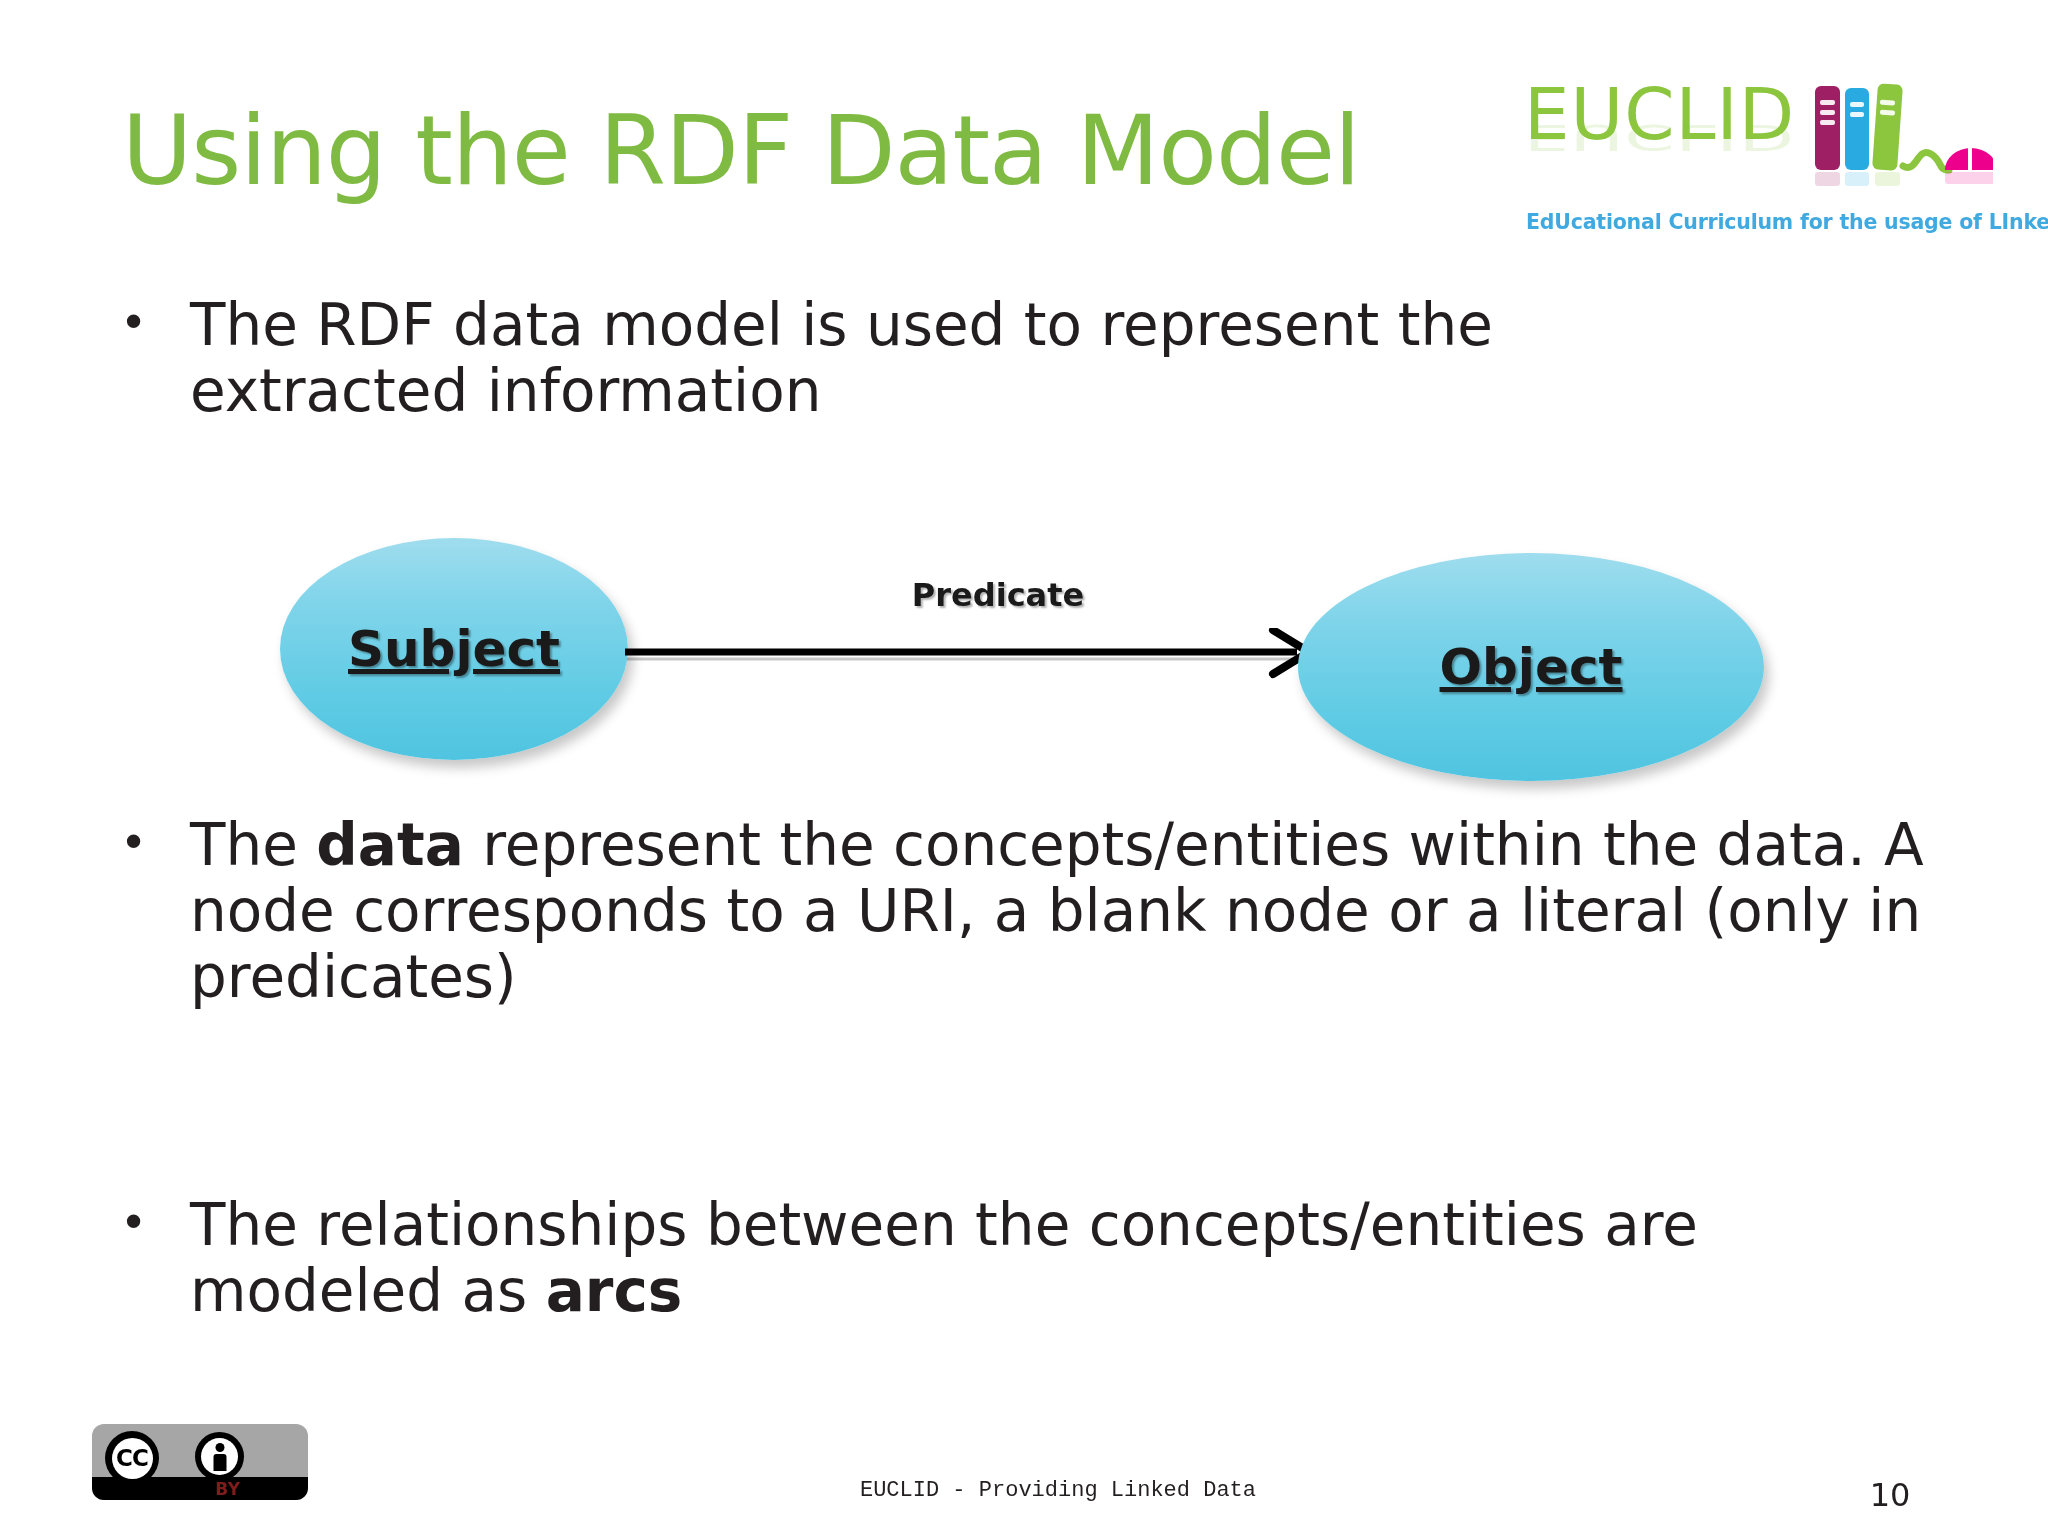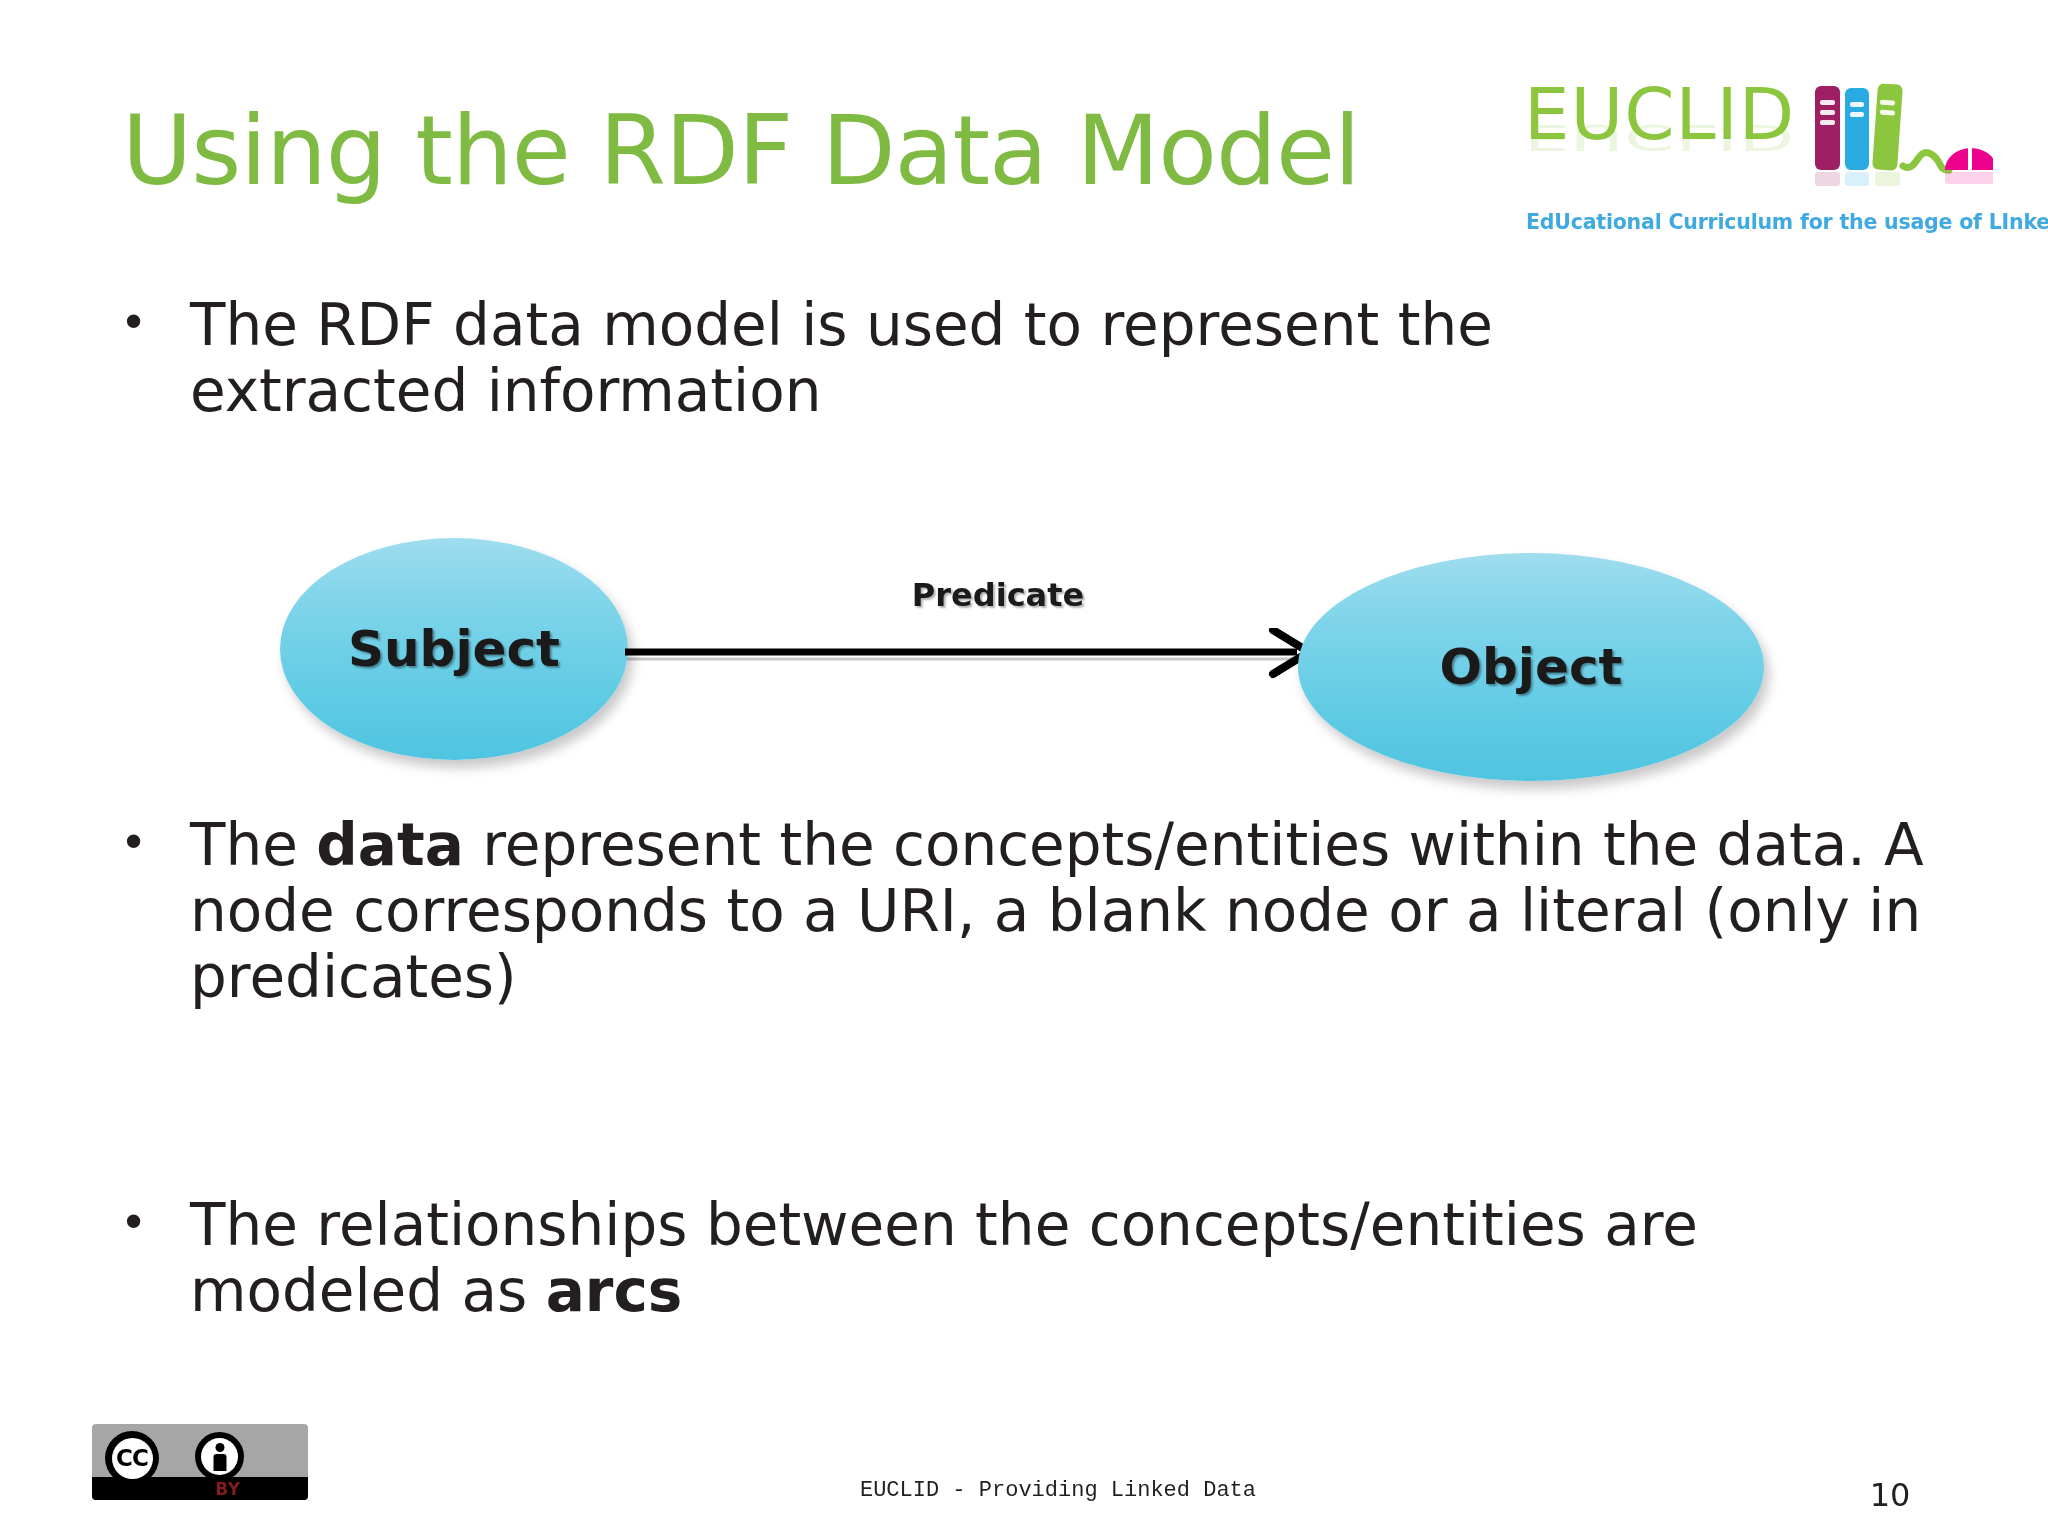--- a/index.html
+++ b/index.html
@@ -129,20 +129,21 @@
     align-items: center;
     justify-content: center;
   }
   .node-label {
     font-family: "DejaVu Sans", sans-serif;
     font-size: 50px;
     font-weight: 700;
     color: #1A1A1A;
     text-shadow: 2px 2px 2px rgba(0,0,0,0.35);
     letter-spacing: 0px;
+    text-decoration: underline;
   }
   #node-subject {
     left: 0px;
     top: 18px;
     width: 348px;
     height: 222px;
   }
   #node-object {
     left: 1018px;
     top: 33px;
@@ -170,21 +171,21 @@
   }
 
   
   #cc-badge {
     position: absolute;
     left: 92px;
     top: 1424px;
     width: 216px;
     height: 76px;
     background: #A6A6A6;
-    border-radius: 4px;
+    border-radius: 12px;
     overflow: hidden;
   }
   #cc-badge-bottom {
     position: absolute;
     left: 0;
     bottom: 0;
     width: 100%;
     height: 23px;
     background: #000000;
   }

